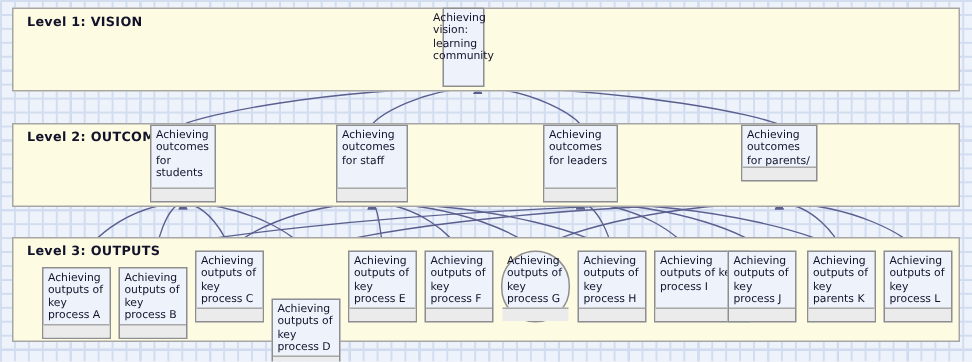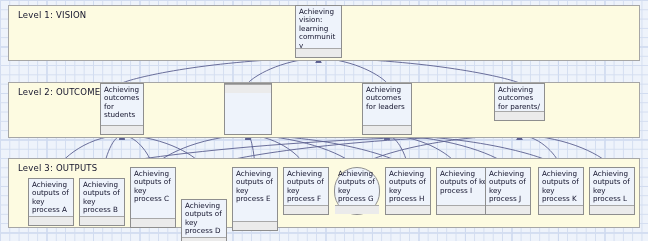--- a/index.html
+++ b/index.html
@@ -45,21 +45,21 @@
     position: absolute;
     background: #fdfbe1;
     border: 1px solid #a6a6a6;
     box-sizing: border-box;
   }
   .level-title {
     position: absolute;
     left: 9px;
     top: 4px;
     font-size: 8.5px;
-    font-weight: normal;
+    font-weight: bold;
     color: #12122a;
     letter-spacing: 0.2px;
     white-space: nowrap;
   }
 
   
   .node {
     position: absolute;
     box-sizing: border-box;
     border: 1px solid #8e8e8e;
@@ -140,56 +140,57 @@
       <div class="level-title">Level 1: VISION</div>
     </div>
     <div class="level-panel" style="left: 8px; top: 82px; width: 632px; height: 56px;">
       <div class="level-title">Level 2: OUTCOMES</div>
     </div>
     <div class="level-panel" style="left: 8px; top: 158px; width: 632px; height: 70px;">
       <div class="level-title">Level 3: OUTPUTS</div>
     </div>
   </div>
 <div id="nodes">
-    <div class="node" style="left: 295px; top: 5px; width: 47px; height: 53px;">
+    <div class="node" style="left: 295px; top: 5px; width: 28px; height: 53px; align-items: center;">
       <div class="node-body">Achieving vision: learning community</div>
       <div class="node-foot"></div>
     </div>
     <div class="node" style="left: 100px; top: 83px; width: 44px; height: 52px;">
       <div class="node-body">Achieving outcomes for students</div>
       <div class="node-foot"></div>
     </div>
     <div class="node" style="left: 224px; top: 83px; width: 48px; height: 52px;">
+      <div class="node-body">Achieving outcomes for staff</div>
       <div class="node-foot"></div>
     </div>
     <div class="node" style="left: 362px; top: 83px; width: 50px; height: 52px;">
       <div class="node-body">Achieving outcomes for leaders</div>
       <div class="node-foot"></div>
     </div>
     <div class="node" style="left: 494px; top: 83px; width: 51px; height: 38px; justify-content: space-between;">
       <div class="node-body">Achieving outcomes for parents/ carers</div>
       <div class="node-foot"></div>
     </div>
     <div class="node" style="left: 28px; top: 178px; width: 46px; height: 48px;">
       <div class="node-body">Achieving outputs of key process A</div>
       <div class="node-foot"></div>
     </div>
     <div class="node" style="left: 79px; top: 178px; width: 46px; height: 48px;">
       <div class="node-body">Achieving outputs of key process B</div>
       <div class="node-foot"></div>
     </div>
-    <div class="node" style="left: 130px; top: 167px; width: 46px; height: 61px;">
+    <div class="node" style="left: 130px; top: 167px; width: 46px; height: 48px;">
       <div class="node-body">Achieving outputs of key process C</div>
       <div class="node-foot"></div>
     </div>
     <div class="node" style="left: 181px; top: 167px; width: 46px; height: 48px; margin-top: 32px;">
       <div class="node-body">Achieving outputs of key process D</div>
       <div class="node-foot"></div>
     </div>
-    <div class="node" style="left: 232px; top: 167px; width: 46px; height: 64px;">
+    <div class="node" style="left: 232px; top: 167px; width: 46px; height: 48px;">
       <div class="node-body">Achieving outputs of key process E</div>
       <div class="node-foot"></div>
     </div>
     <div class="node" style="left: 283px; top: 167px; width: 46px; height: 48px;">
       <div class="node-body">Achieving outputs of key process F</div>
       <div class="node-foot"></div>
     </div>
     <div class="node" style="left: 334px; top: 167px; width: 46px; height: 48px; border-radius: 23px;">
       <div class="node-body">Achieving outputs of key process G</div>
       <div class="node-foot"></div>
@@ -200,20 +201,20 @@
     </div>
     <div class="node" style="left: 436px; top: 167px; width: 64px; height: 48px;">
       <div class="node-body">Achieving outputs of key process I</div>
       <div class="node-foot"></div>
     </div>
     <div class="node" style="left: 485px; top: 167px; width: 46px; height: 48px;">
       <div class="node-body">Achieving outputs of key process J</div>
       <div class="node-foot"></div>
     </div>
     <div class="node" style="left: 538px; top: 167px; width: 46px; height: 48px;">
-      <div class="node-body">Achieving outputs of key process K</div>
+      <div class="node-body">Achieving outputs of key parents K</div>
       <div class="node-foot"></div>
     </div>
     <div class="node" style="left: 589px; top: 167px; width: 46px; height: 48px;">
       <div class="node-body">Achieving outputs of key process L</div>
       <div class="node-foot"></div>
     </div>
   </div>
 
 </body></html>

